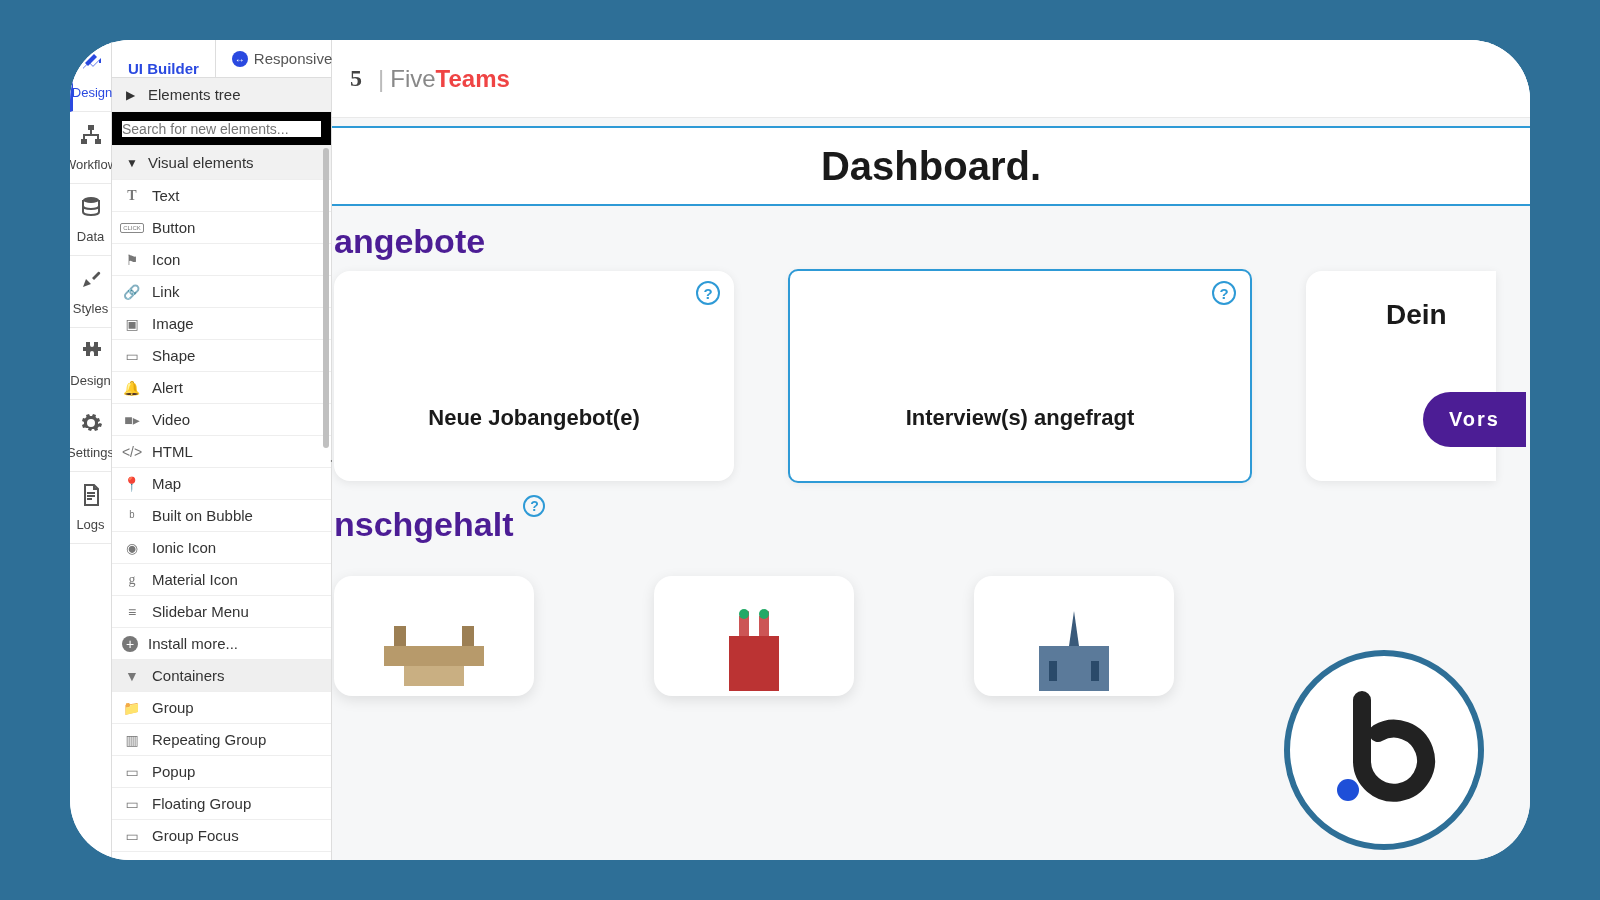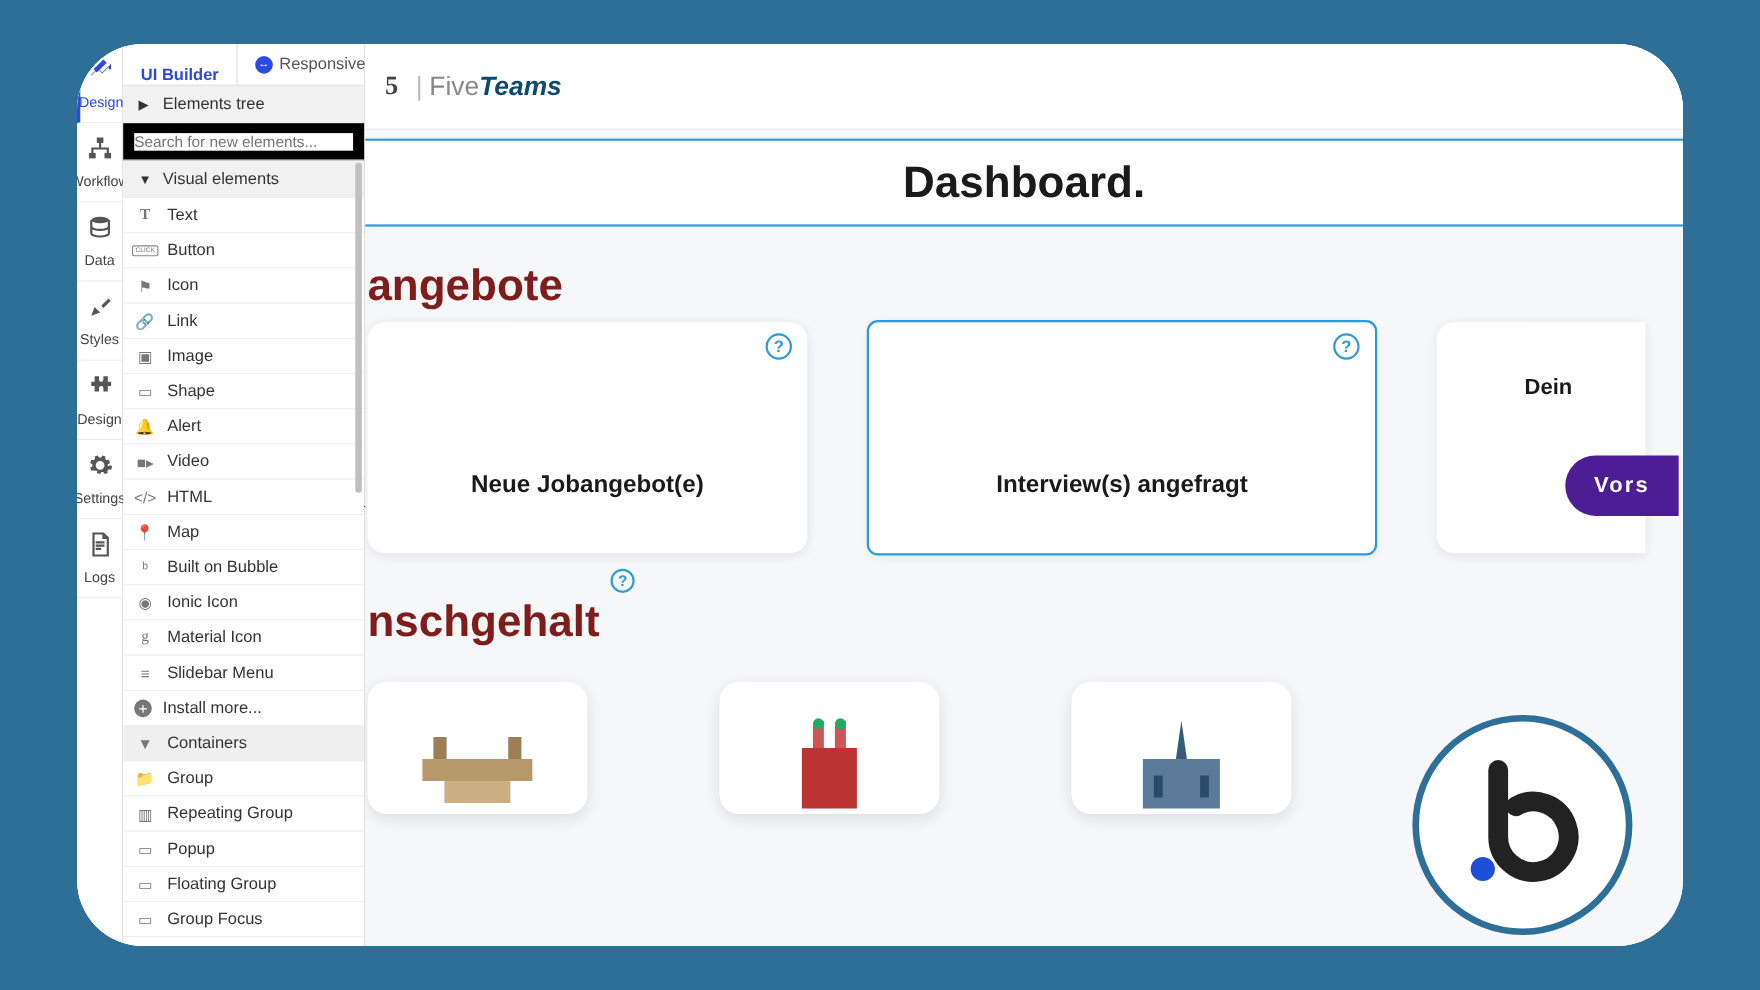--- a/index.html
+++ b/index.html
@@ -50,24 +50,24 @@
   .elist .section { background:#efefef; font-weight:500; }
   .scrollbar { position:absolute; right:2px; top:38px; bottom:0; width:6px; background:transparent; }
   .scrollthumb { position:absolute; left:0; width:6px; background:#c0c0c0; border-radius:3px; top:70px; height:300px; }
   .collapse-handle { position:absolute; right:-8px; top:410px; width:8px; height:20px; display:flex; align-items:center; justify-content:center; font-size:12px; color:#333; }
 
   
   .canvas { flex:1; background:#f6f7f8; position:relative; overflow:hidden; }
   .appheader { height:78px; background:#fff; display:flex; align-items:center; padding-left:18px; font-size:24px; color:#555; border-bottom:1px solid #e9e9e9;}
   .appheader .logo5 { font-weight:700; color:#444; letter-spacing:2px; margin-right:8px; font-family:Georgia,serif;}
   .appheader .divider { color:#bbb; margin:0 6px; }
-  .appheader b { color:#0c4a6e;font-style:italic; }
+  .appheader b { color:#ef4444; }
   .dash-band { border-top:2px solid #2e9ad6; border-bottom:2px solid #2e9ad6; height:80px; display:flex; align-items:center; justify-content:center; background:#fff; margin-top:8px;}
   .dash-band h1 { font-size:40px; font-weight:800; color:#1a1a1a; }
-  .section-title { font-size:40px; font-weight:800; color:#7f1d1d; padding:32px 0 10px 0;}
+  .section-title { font-size:34px; font-weight:800; color:#4c1d95; padding:16px 0 10px 0;}
   .cards { display:flex; gap:56px; padding-bottom:8px;}
   .card { background:#fff; border-radius:16px; box-shadow:0 2px 10px rgba(0,0,0,0.08); padding:16px 20px; height:210px; position:relative; display:flex; flex-direction:column; align-items:center; justify-content:flex-end;}
   .card .q { position:absolute; right:14px; top:10px; width:24px; height:24px; border:2.5px solid #2e9ad6; border-radius:50%; color:#2e9ad6; font-weight:700; display:flex; align-items:center; justify-content:center; font-size:15px; }
   .card .label { font-size:22px; font-weight:800; color:#1a1a1a; margin-bottom:34px;}
   .card.selected { outline:2px solid #2e9ad6; border-radius:8px; background:#fff;}
   .card .big { font-size:56px; font-weight:900; color:#2e6f97; margin-bottom:18px; }
   .card.partial { border-radius:16px 0 0 16px; }
   .btn-blue { background:#4c1d95; color:#fff; font-weight:800; letter-spacing:2px; border:none; border-radius:40px 0 0 40px; padding:16px 26px; font-size:20px;}
   .row2title { display:flex; align-items:flex-start; gap:10px;}
   .qsmall { width:22px; height:22px; border:2.5px solid #2e9ad6; border-radius:50%; color:#2e9ad6; font-weight:700; display:flex; align-items:center; justify-content:center; font-size:14px; margin-top:6px;}
@@ -287,21 +287,21 @@
       <div class="cards">
         <div class="card" style="width:400px">
           <span class="q">?</span>
           <div class="label">Neue Jobangebot(e)</div>
         </div>
         <div class="card selected" style="width:460px">
           <span class="q">?</span>
           <div class="label">Interview(s) angefragt</div>
         </div>
         <div class="card partial" style="width:190px; align-items:flex-start; padding-left:80px;">
-          <div style="font-size:20px;font-weight:800;color:#1a1a1a;position:absolute;top:28px;margin-top:20px;">Dein</div>
+          <div style="font-size:28px;font-weight:800;color:#1a1a1a;position:absolute;top:28px;">Dein</div>
           <button class="btn-blue" style="position:absolute; right:-30px; bottom:34px;"><span>Vors</span></button>
         </div>
       </div>
 
       <div class="row2title">
         <div class="section-title">nschgehalt</div>
         <span class="qsmall">?</span>
       </div>
 
       <div class="minicards">

